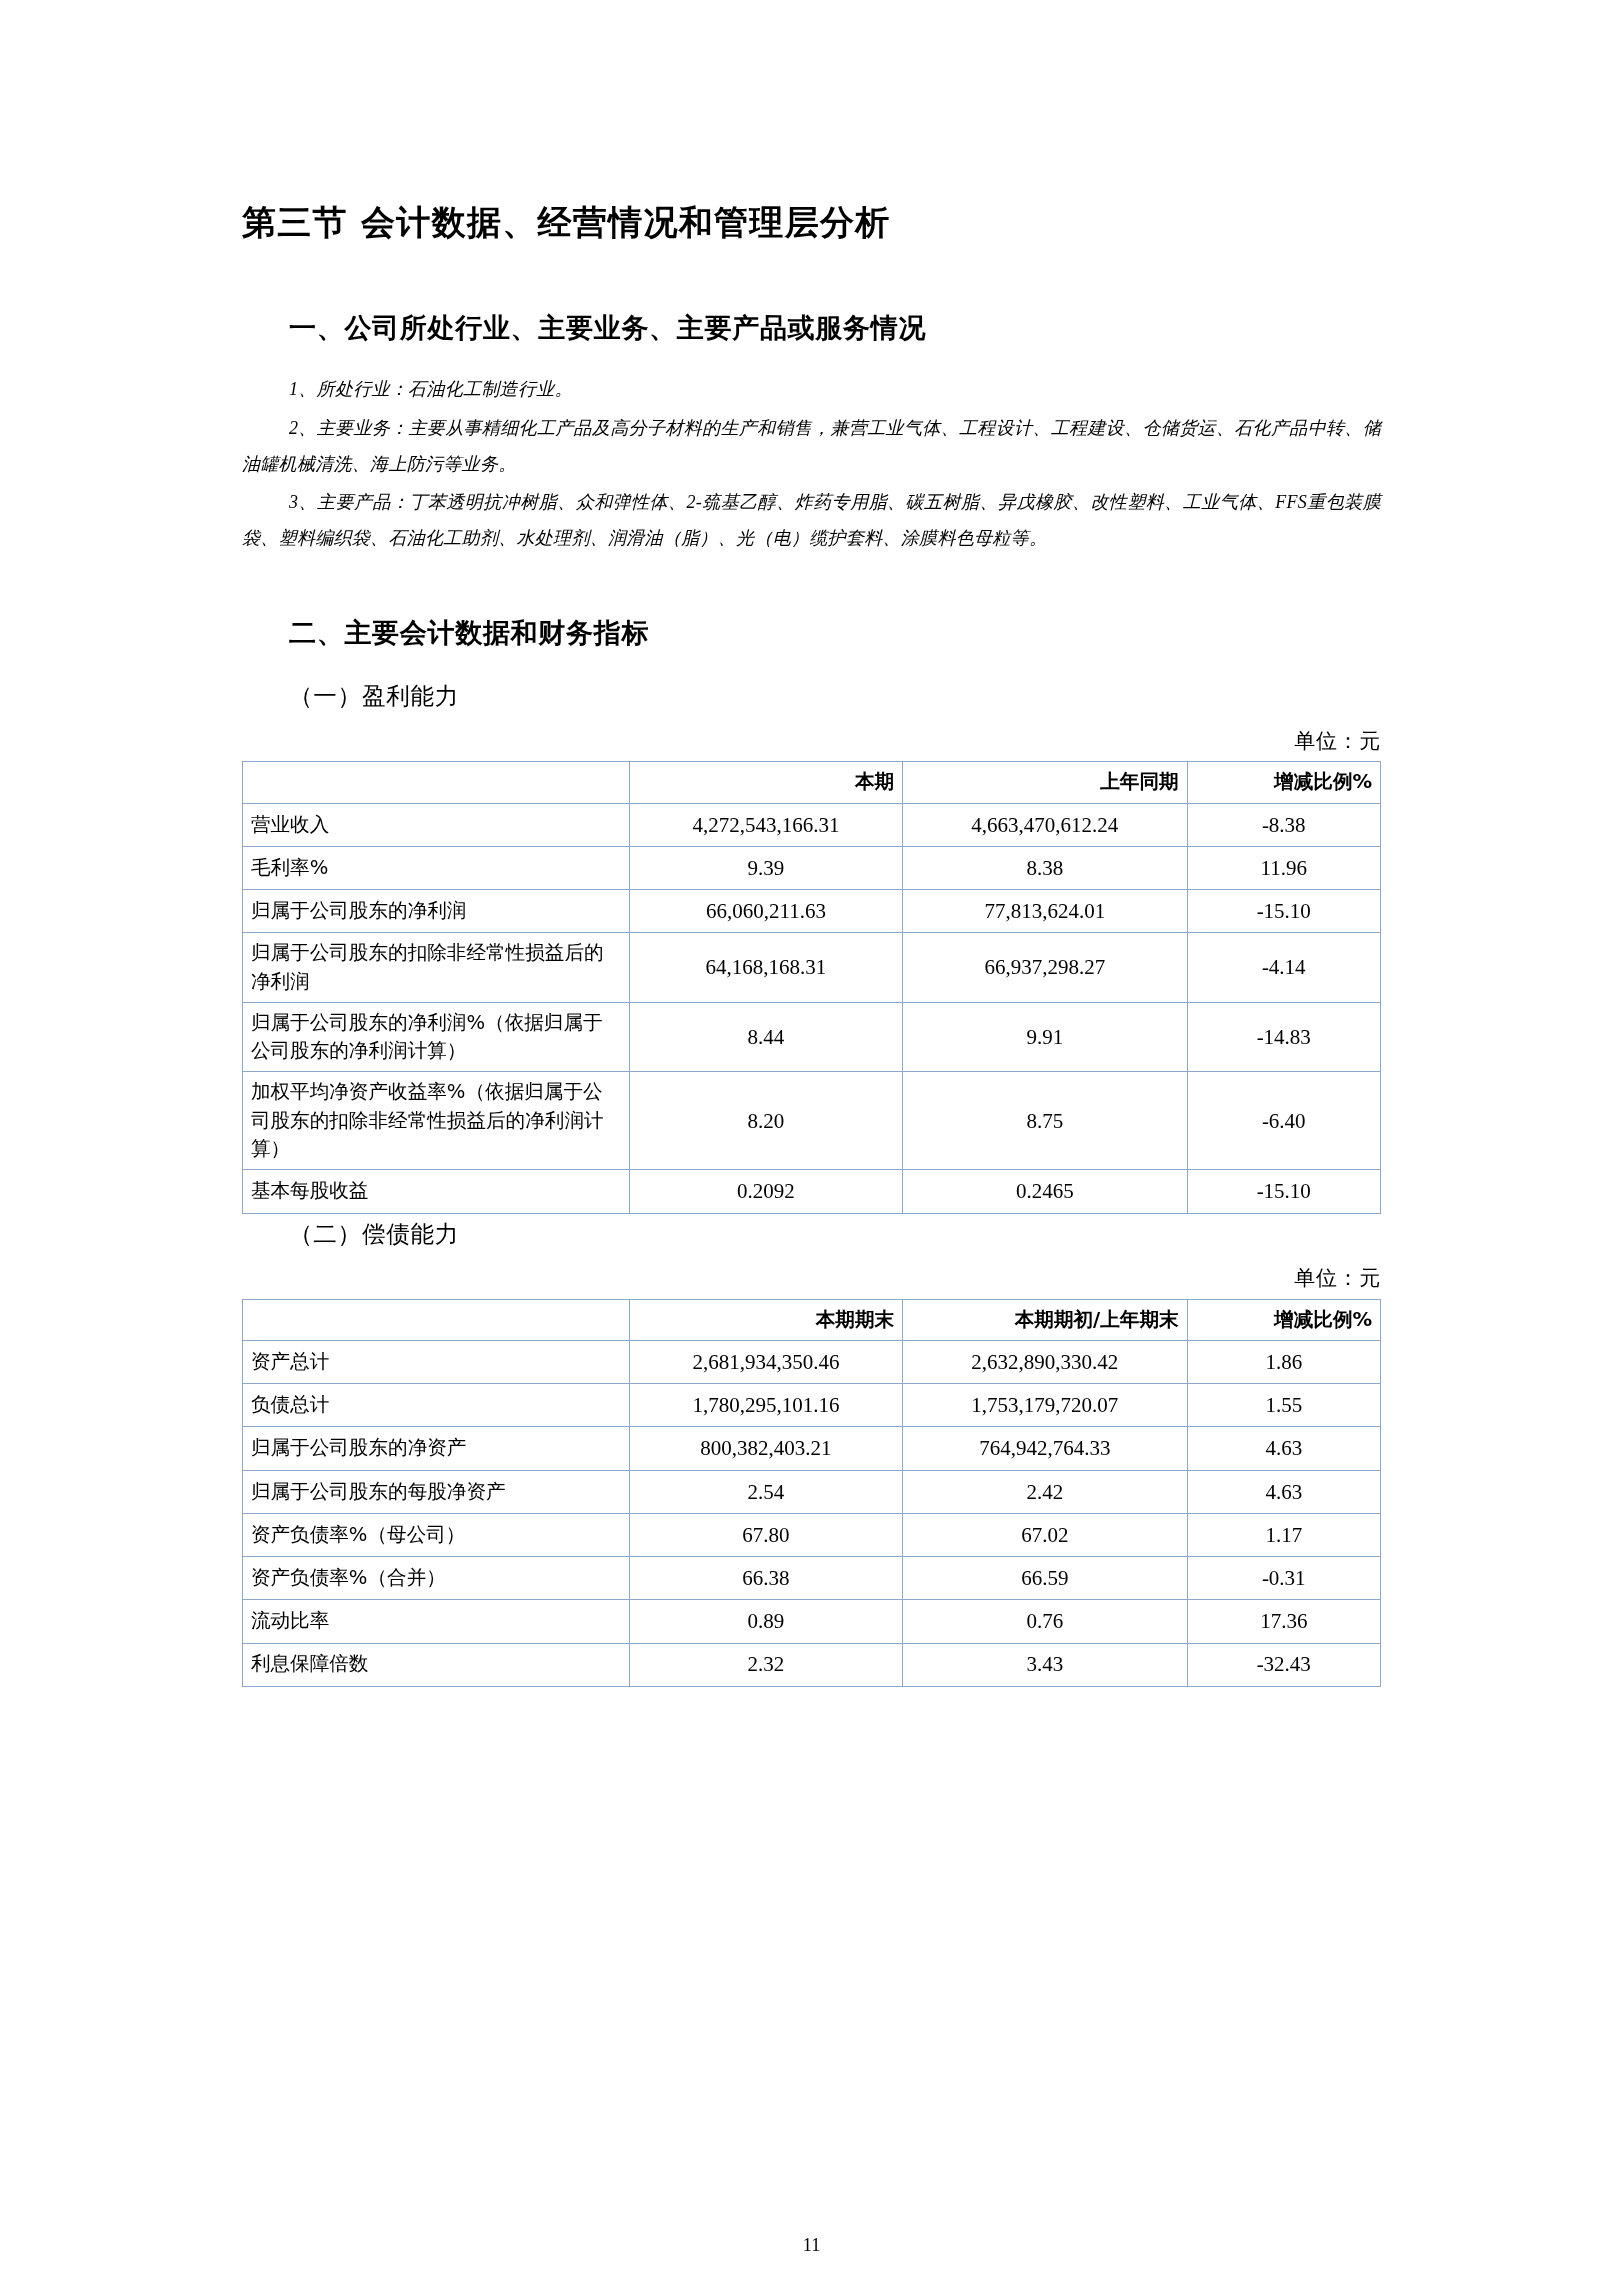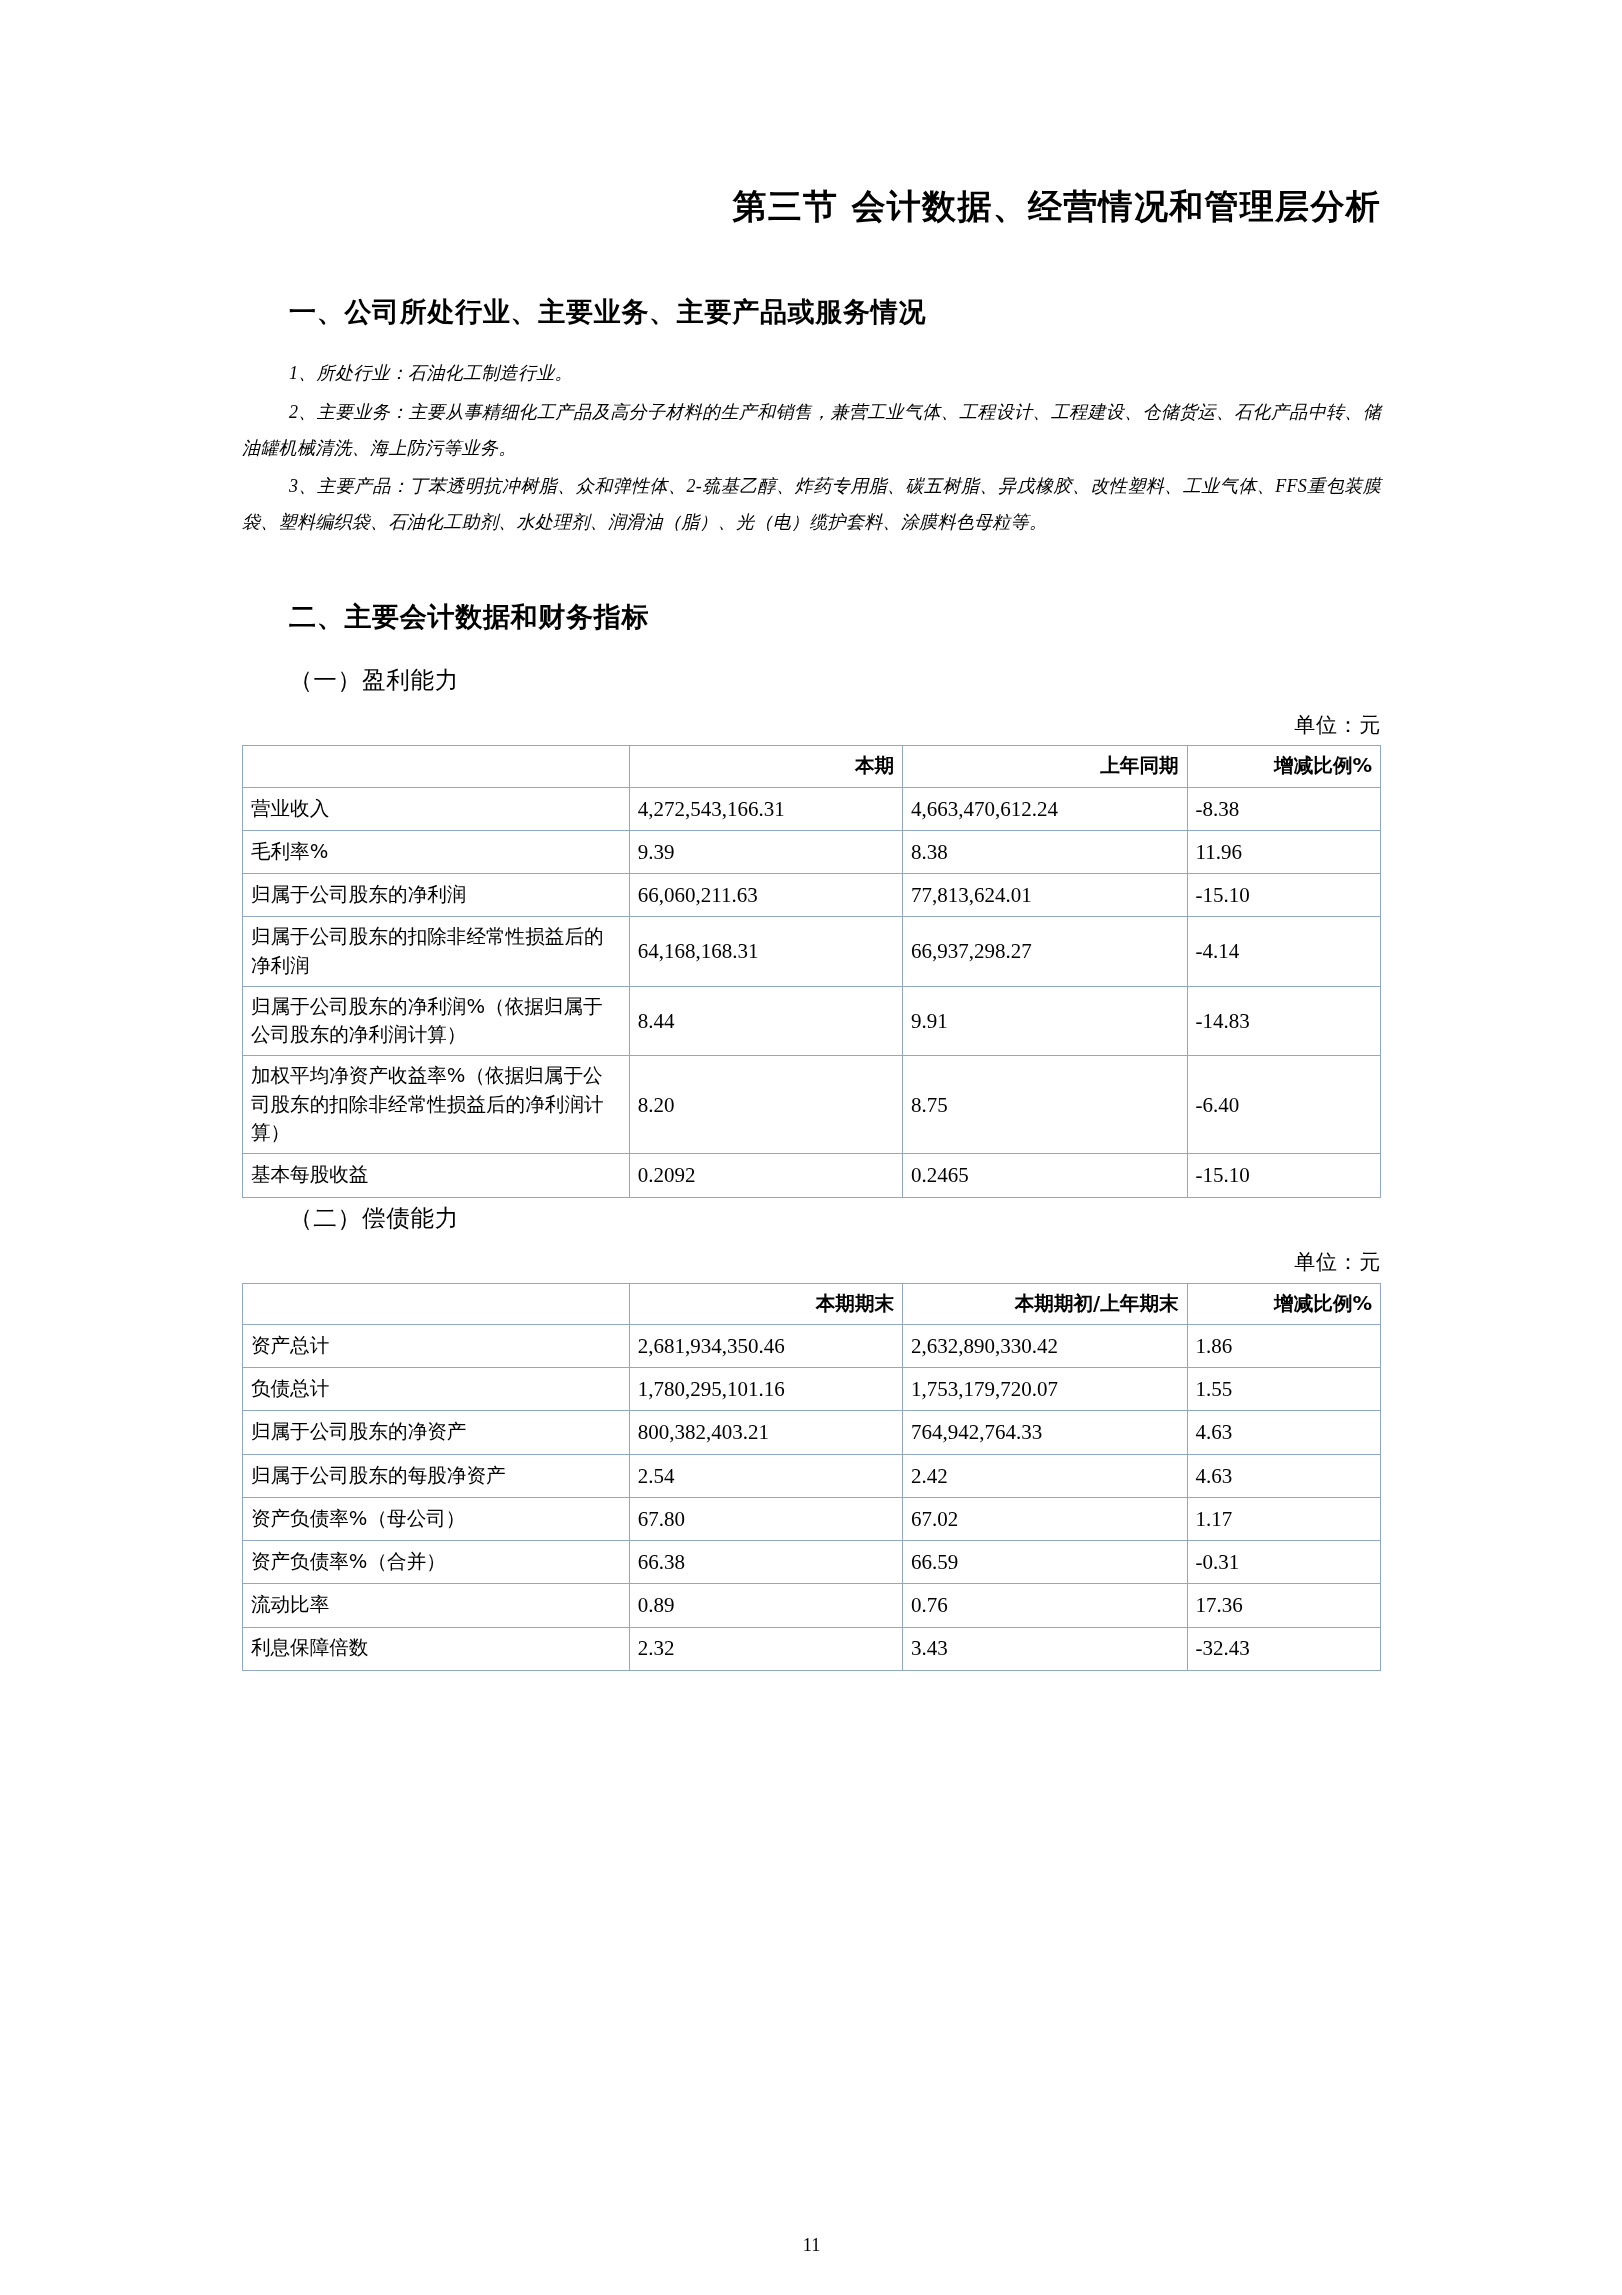--- a/index.html
+++ b/index.html
@@ -15,26 +15,26 @@
     position: relative;
   }
   .page {
     width: 1623px;
     height: 2295px;
     box-sizing: border-box;
     padding: 183px 242px 79px 242px;
     position: relative;
   }
   .doc-title {
-    text-align: right;
+    text-align: left;
     font-family: "DejaVu Sans", "Liberation Sans", sans-serif;
     font-weight: bold;
     font-size: 34px;
     letter-spacing: 1.3px;
-    margin: 0 0 59px 0;
+    margin: 16px 0 59px 0;
     line-height: 1.4;
   }
   .section-heading {
     font-family: Liberation Sans, sans-serif;
     font-weight: bold;
     font-size: 27px;
     text-indent: 47px;
     margin: 0 0 19.6px 0;
     line-height: 1.7;
     letter-spacing: 0.7px;
@@ -81,20 +81,21 @@
     text-align: right;
     font-family: "DejaVu Sans", "Liberation Sans", sans-serif;
     font-size: 19.6px;
   }
   table.fin td.label {
     text-align: left;
     font-family: "DejaVu Sans", "Liberation Sans", sans-serif;
     font-size: 19.6px;
   }
   table.fin td.num {
+    text-align: center;
     font-family: "Liberation Serif", "DejaVu Serif", serif;
     font-size: 21px;
   }
   .col-label { width: 34%; }
   .col-a { width: 24%; }
   .col-b { width: 25%; }
   .col-c { width: 17%; }
   .page-number {
     position: absolute;
     bottom: 39px;

